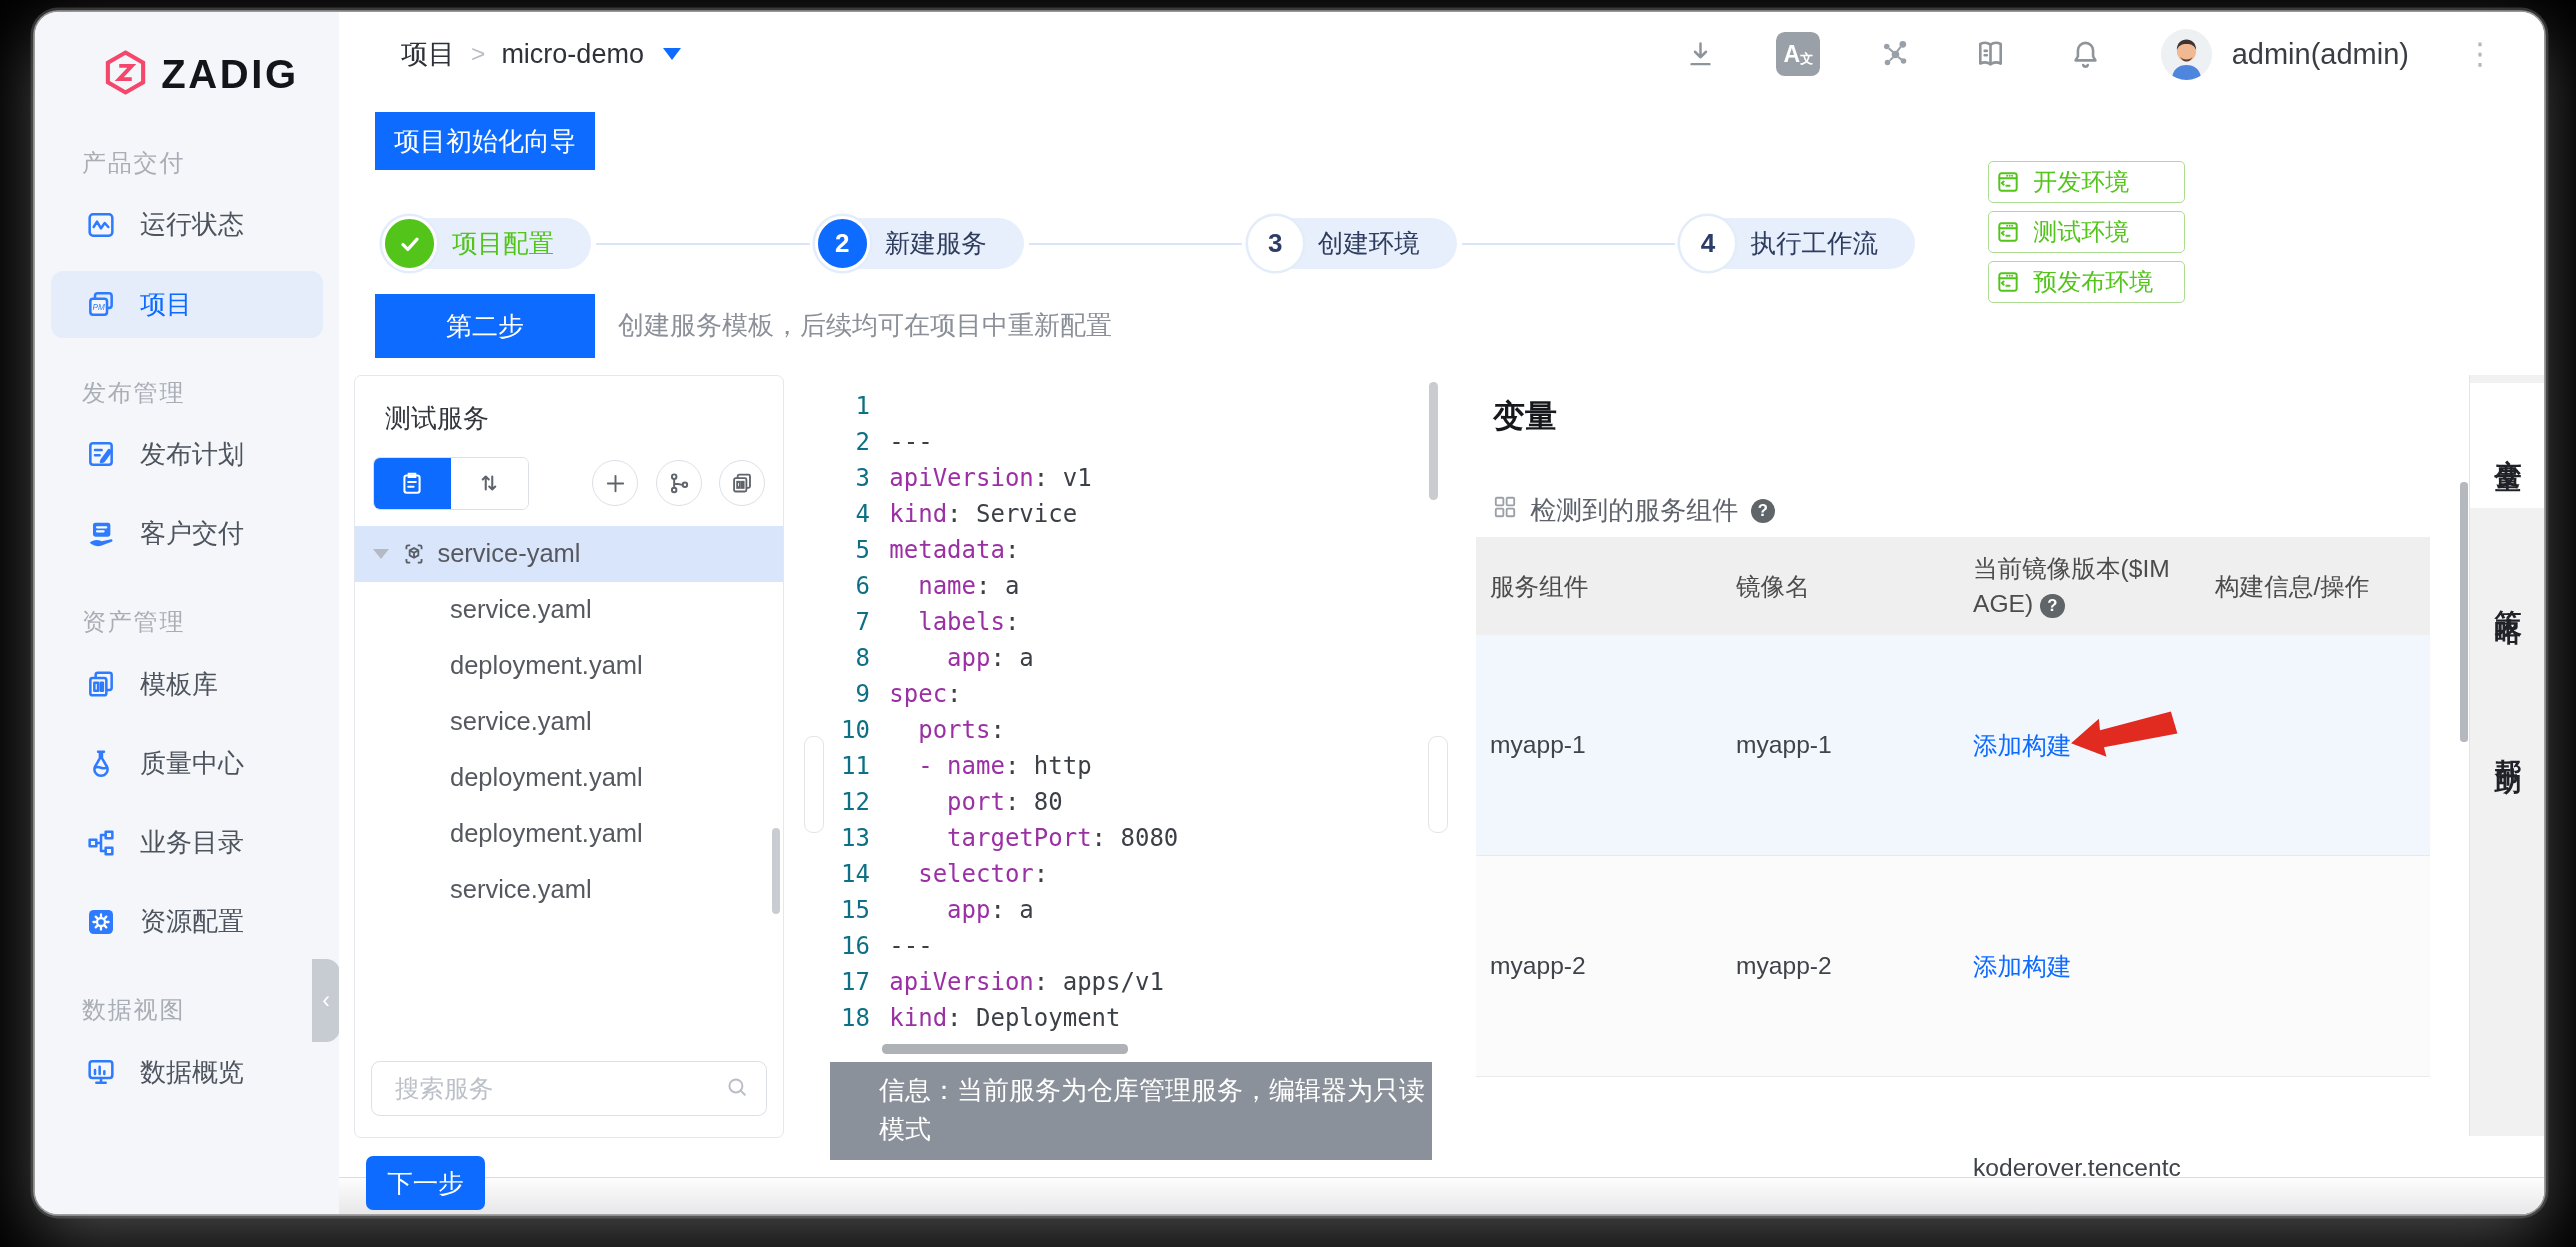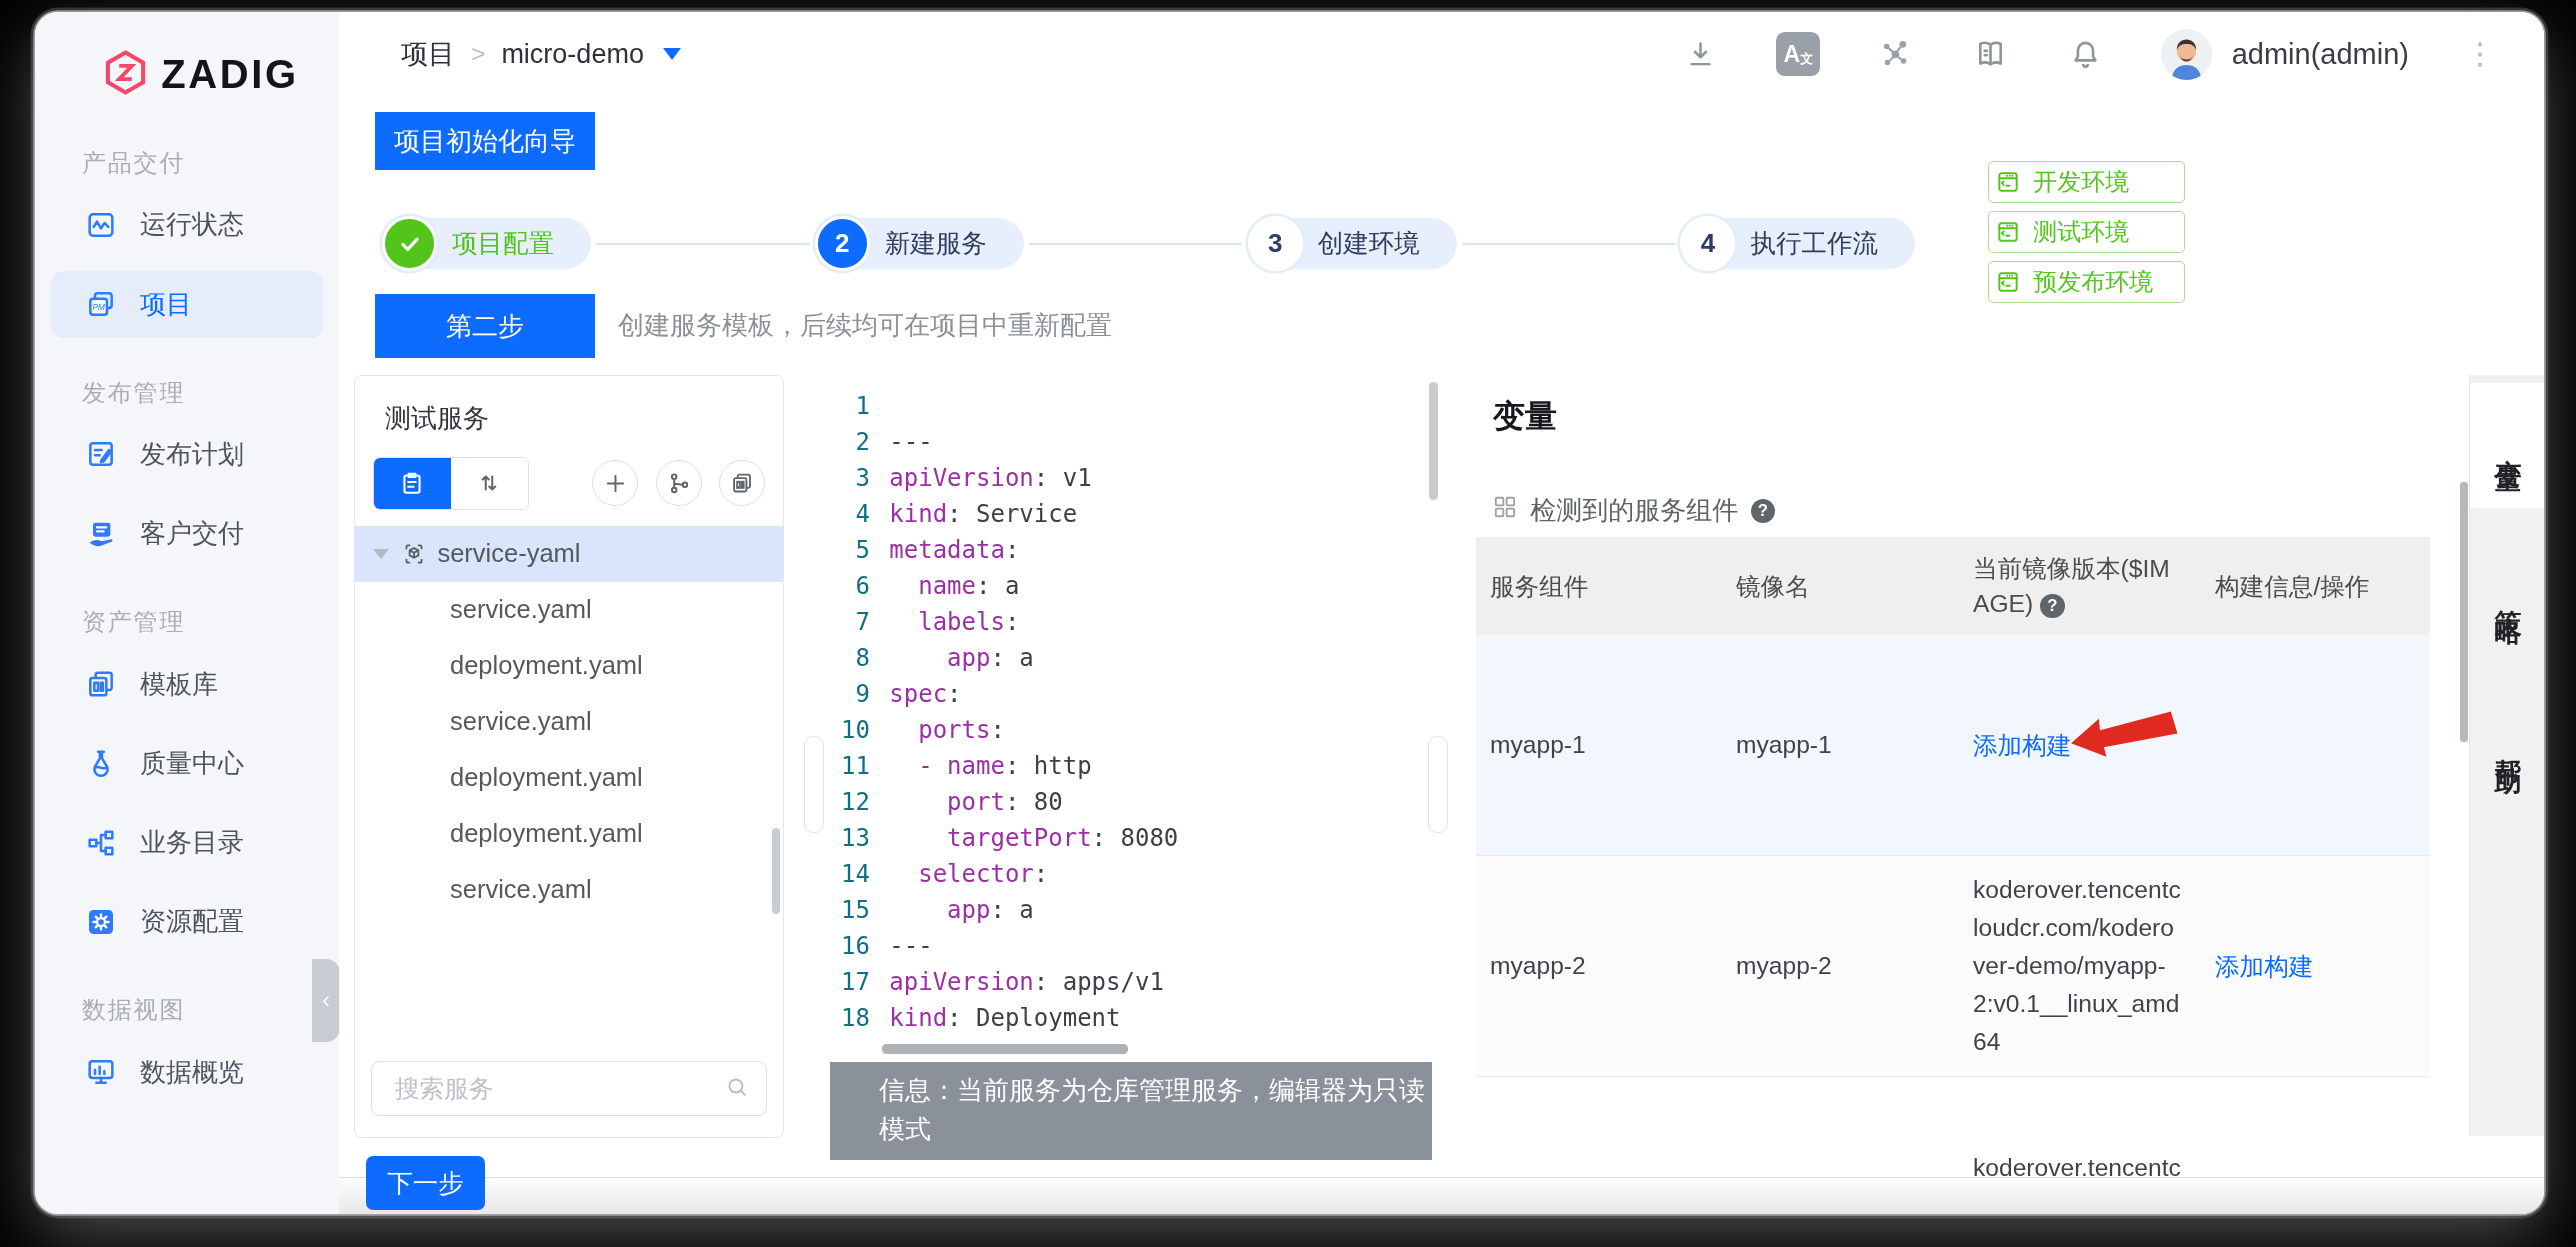--- a/index.html
+++ b/index.html
@@ -443,23 +443,20 @@
      <div class="tcell action-cell">
        <span class="build-link">添加构建</span>
        <span class="red-arrow"><svg width="110" height="46" viewBox="0 0 125 52">
   <polygon points="2,26 38,4 37,17 120,10 123,36 38,37 39,48" fill="#e22b20"></polygon>
                 </svg></span>
      </div>
           </div>
           <div class="trow body alt">
             <div class="tcell">myapp-2</div>
      <div class="tcell">myapp-2</div>
-     <div class="tcell">
-              <span class="img-text">koderover.tencentcloudcr.com/koderover-demo/myapp-2:v0.1__linux_amd64</span>
-            </div>
      <div class="tcell action-cell">
        <span class="build-link">添加构建</span>
 
      </div>
           </div>
           <div class="trow body">
             <div class="tcell"></div>
      <div class="tcell"></div>
      <div class="tcell">
               <span class="img-text">koderover.tencentcloudcr.com/kode</span>

